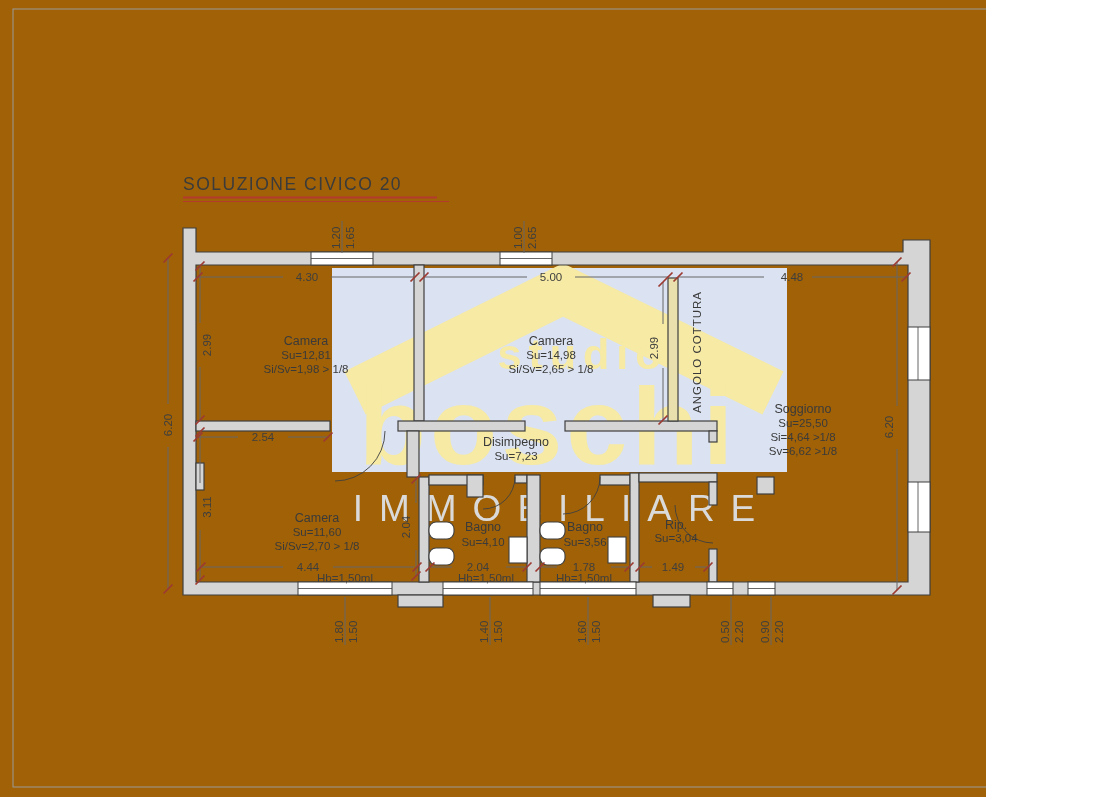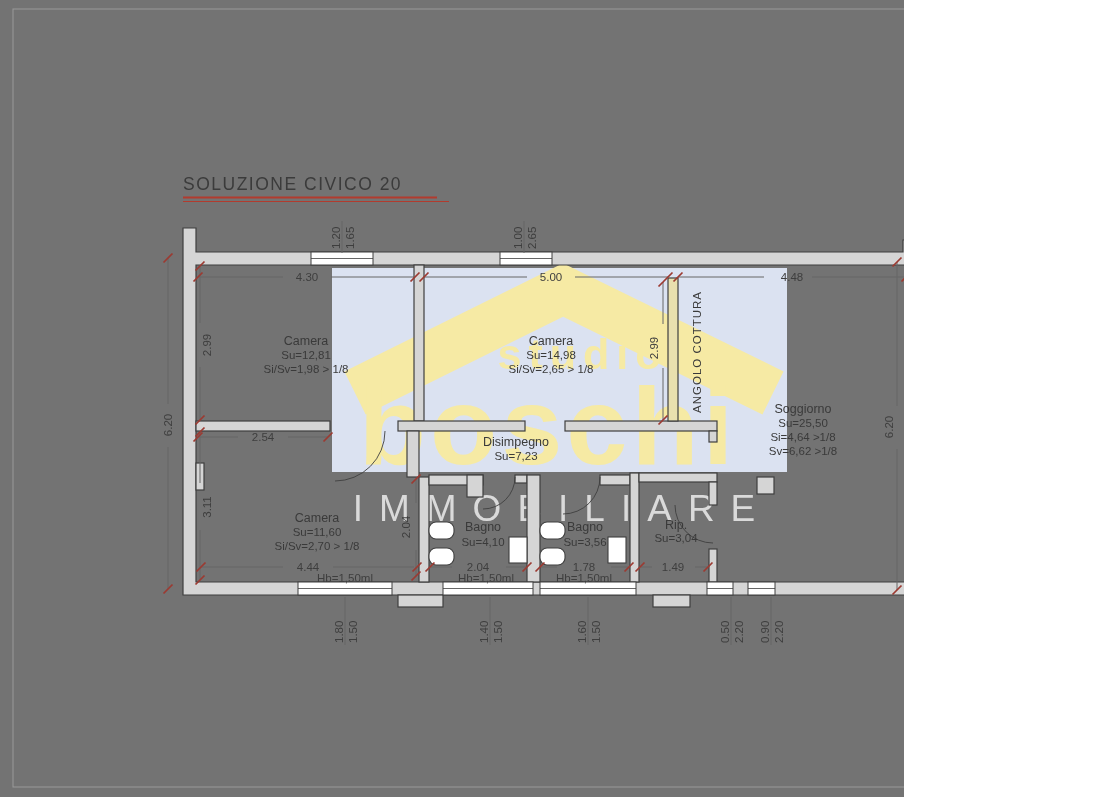--- a/index.html
+++ b/index.html
@@ -1,16 +1,16 @@
 <!DOCTYPE html>
 <html><head>
 <meta charset="utf-8">
 <style>
   html,body{margin:0;padding:0;background:#ffffff;}
-  .page{position:relative;width:904px;height:797px;background:#737373;overflow:hidden;}
+  .page{position:relative;width:986px;height:797px;background:#a16207;overflow:hidden;}
   svg{position:absolute;left:0;top:0;}
   text{font-family:"Liberation Sans", sans-serif;}
   .title-text{font-size:17.5px;fill:#3b3b3b;letter-spacing:1.5px;}
   .wall{fill:#d5d5d5;stroke:#3f3f3f;stroke-width:1.2;}
   .wall-tint{fill:#e9e0ae;stroke:#3f3f3f;stroke-width:1.2;}
   .win{fill:#ffffff;stroke:#3f3f3f;stroke-width:1;}
   .winline{stroke:#3f3f3f;stroke-width:0.8;fill:none;}
   .dimline{stroke:#666666;stroke-width:1;fill:none;}
   .tick{stroke:#9c3a31;stroke-width:1.7;fill:none;}
   .dimtext{font-size:11.5px;fill:#3e3e3e;}

